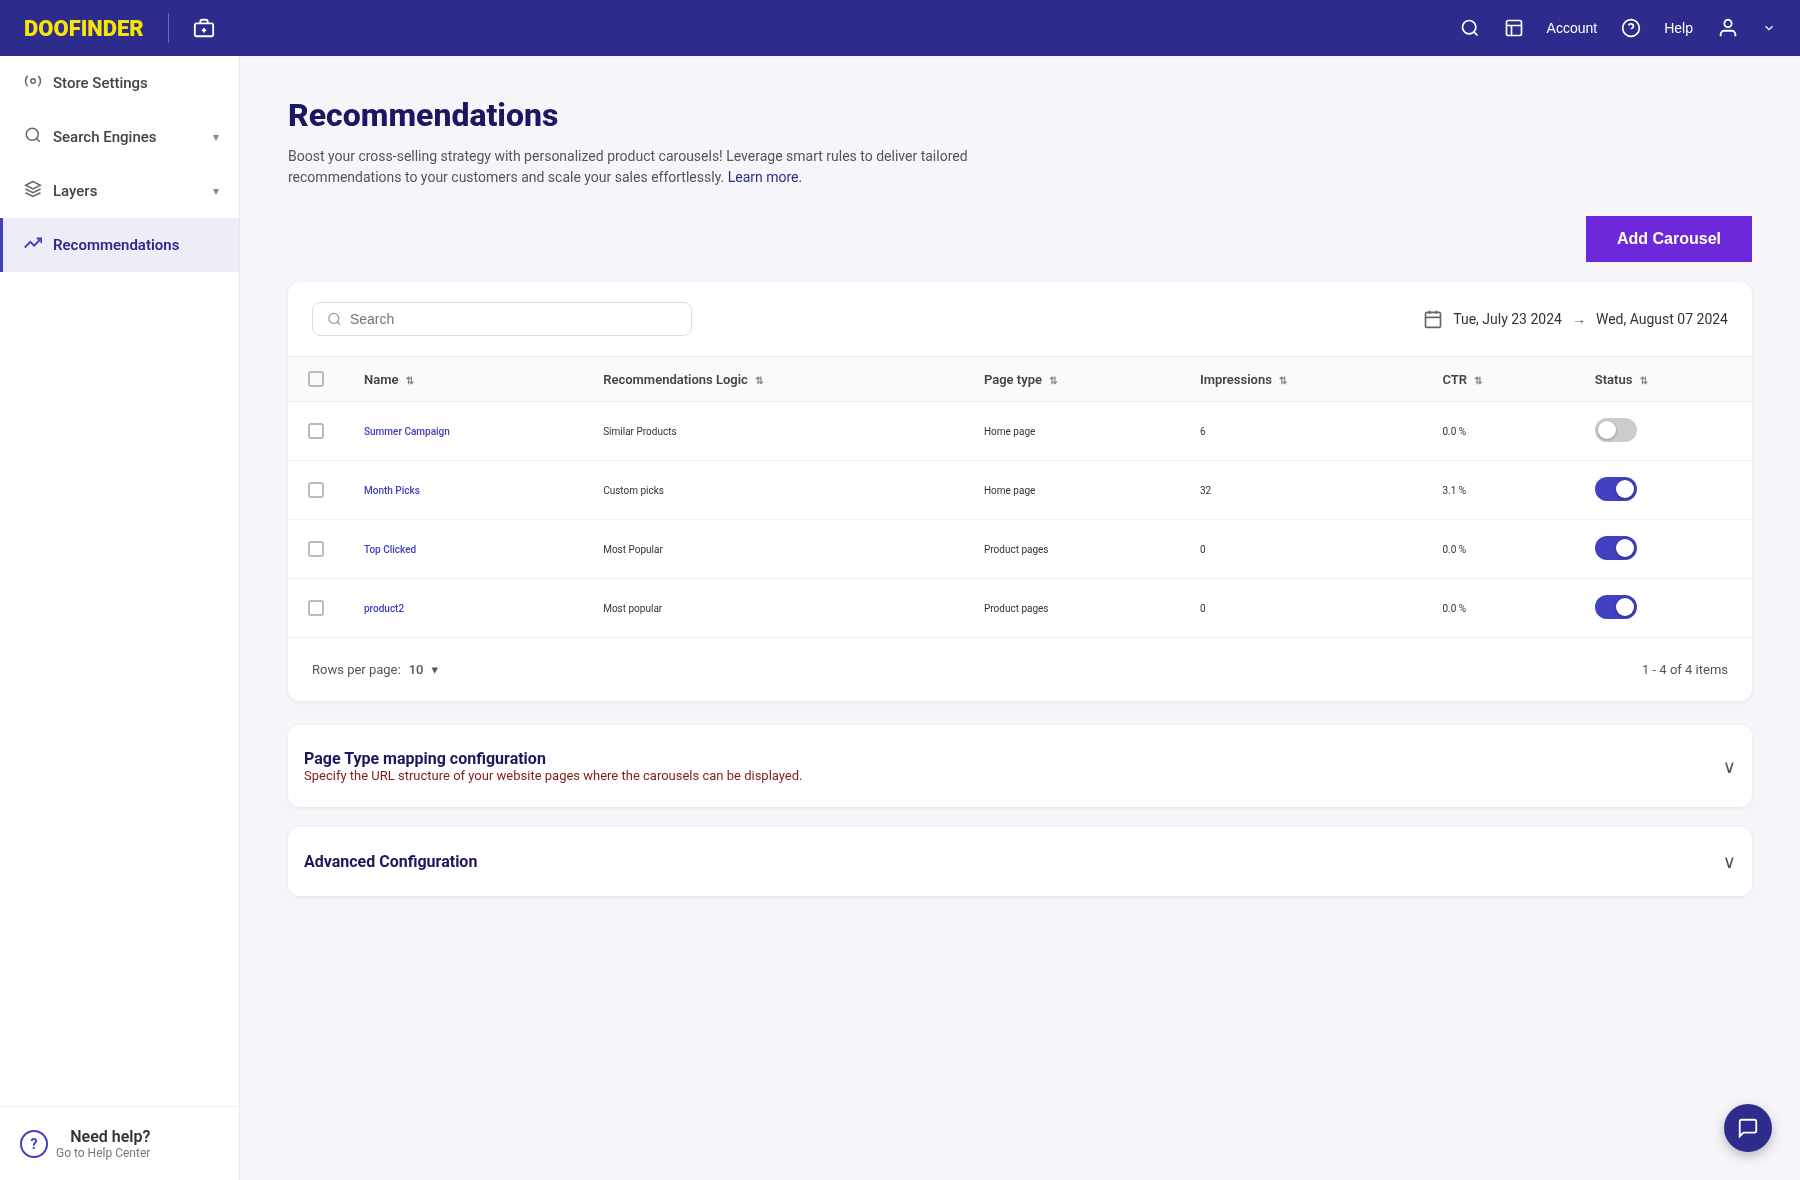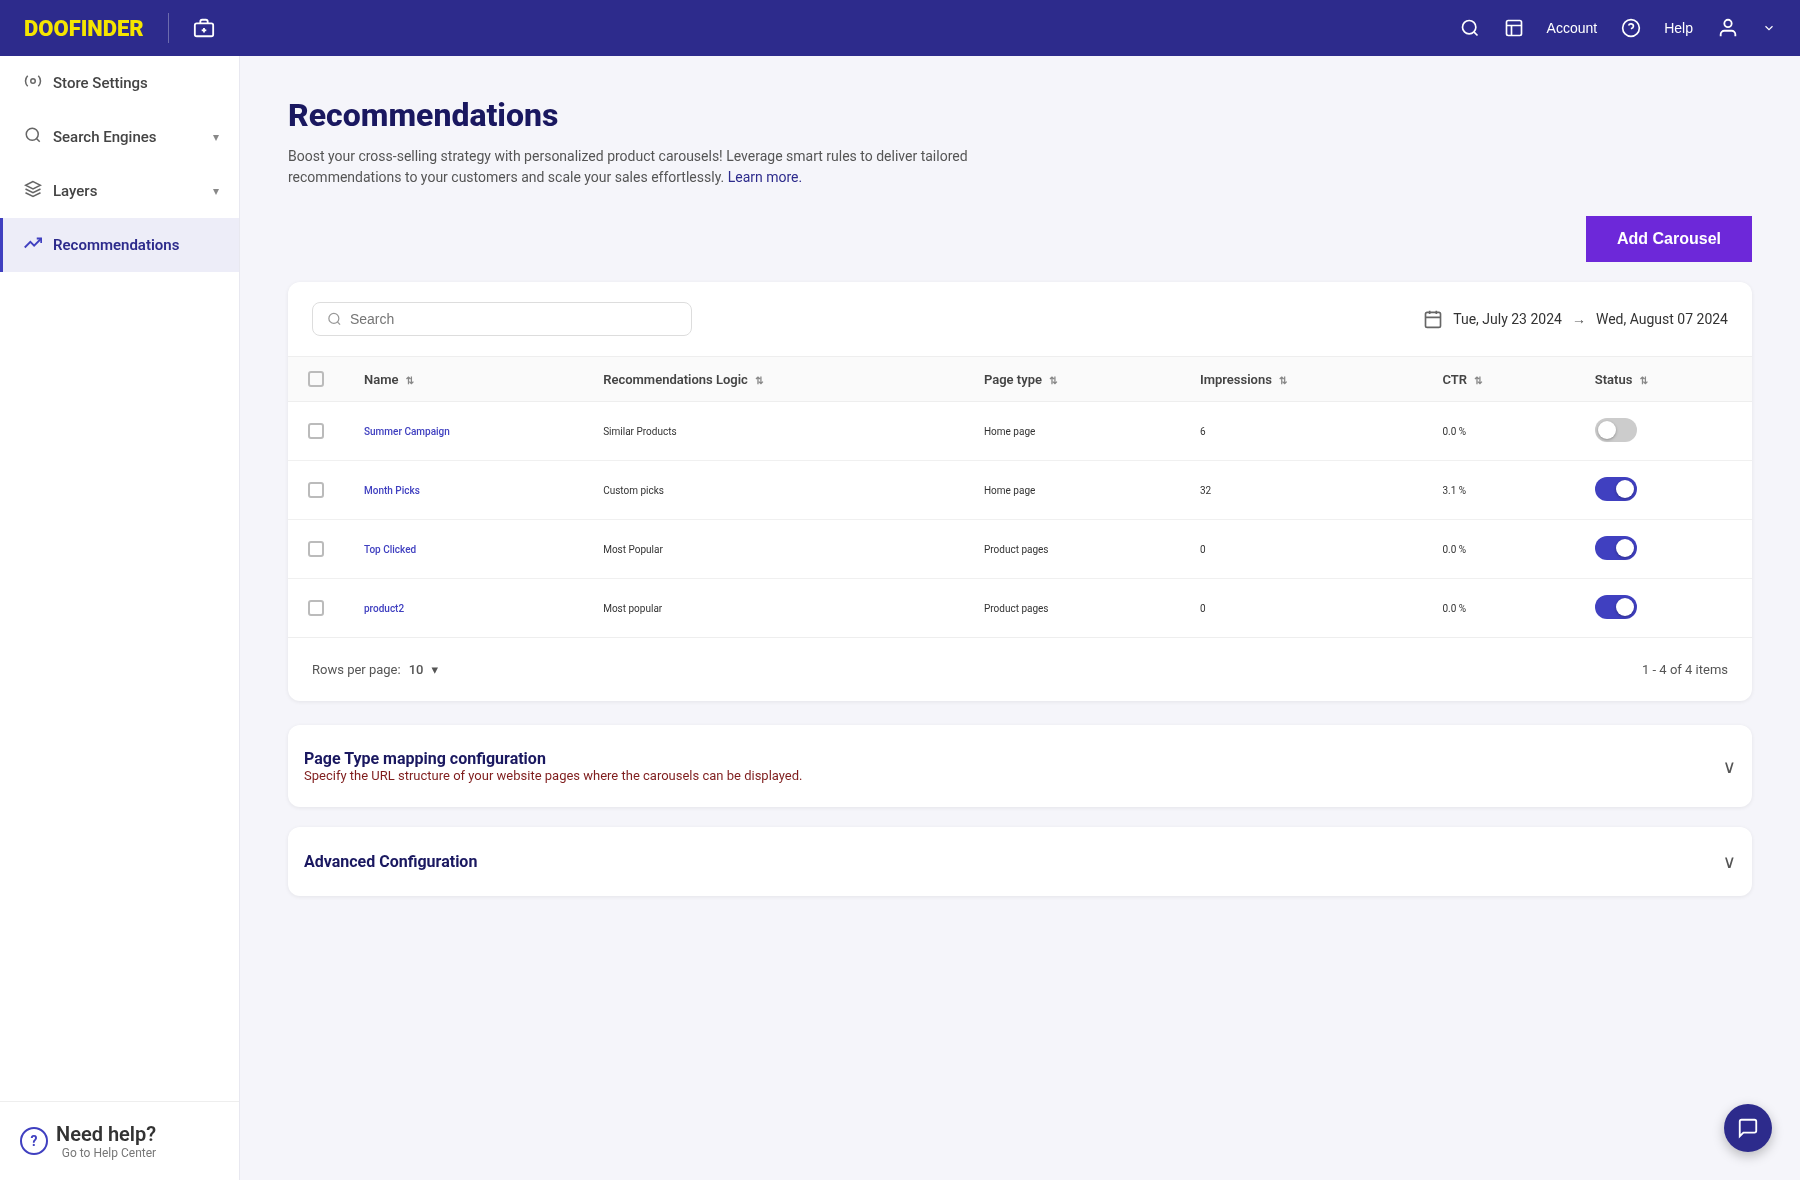--- a/index.html
+++ b/index.html
@@ -446,21 +446,21 @@
             <polyline points="17 6 23 6 23 12"></polyline>
         </svg>
       </span>
       <span>Recommendations</span>
     </div>
 
     <div class="sidebar-bottom">
       <div class="help-link">
         <div class="help-circle">?</div>
         <div>
-          <div style="font-weight:600;color:#333;font-size:20px">Need help?</div>
+          <div style="font-weight:600;color:#333;font-size:16px">Need help?</div>
           <div class="help-link-sub">Go to Help Center</div>
         </div>
       </div>
     </div>
   </aside>
 
   <main class="main">
 
     <h1 class="page-title">Recommendations</h1>
     <p class="page-desc">

